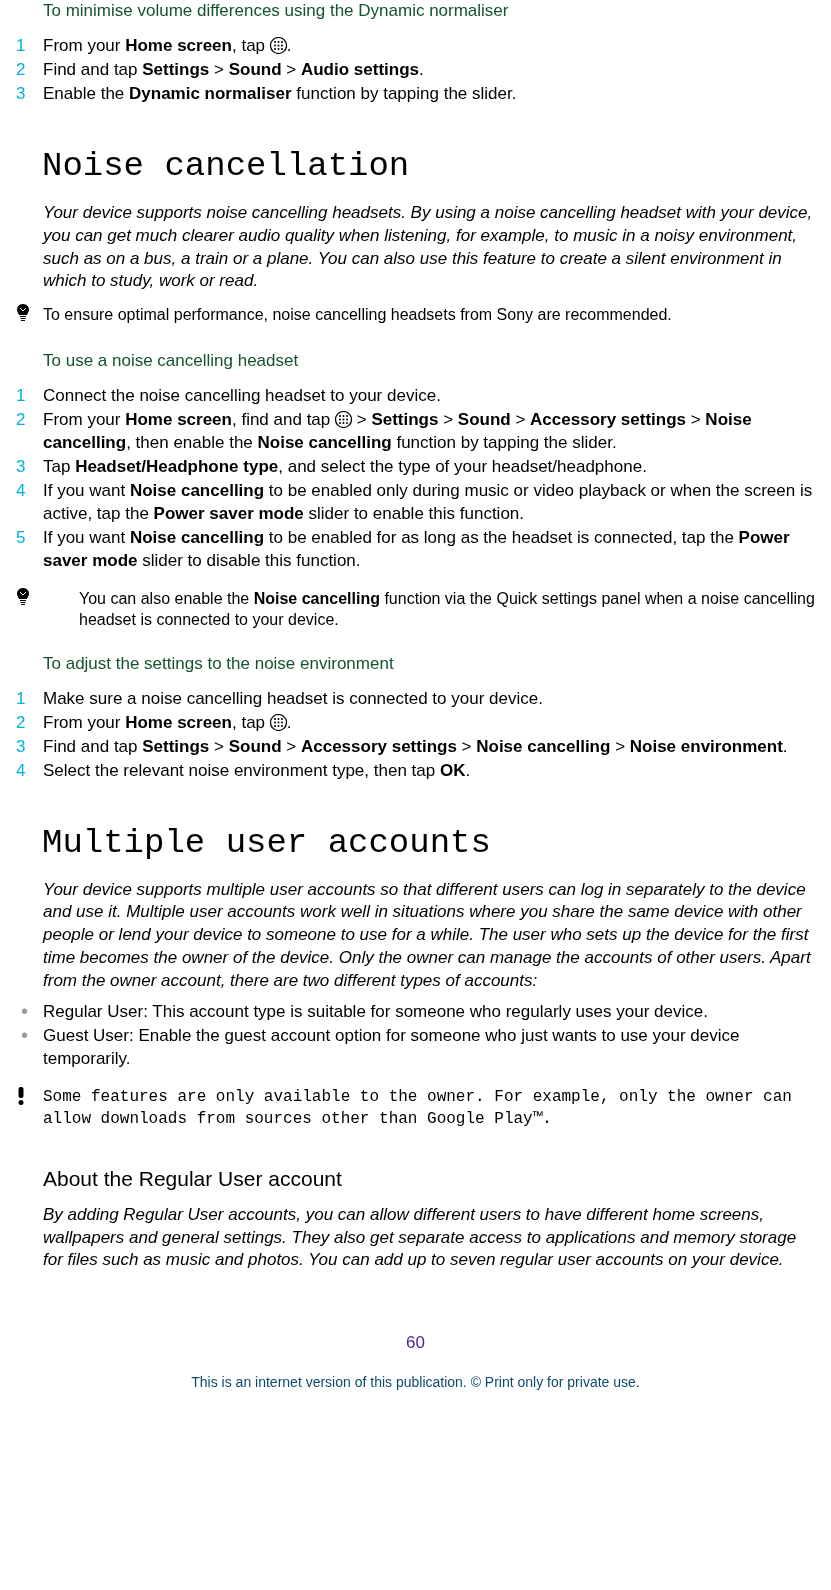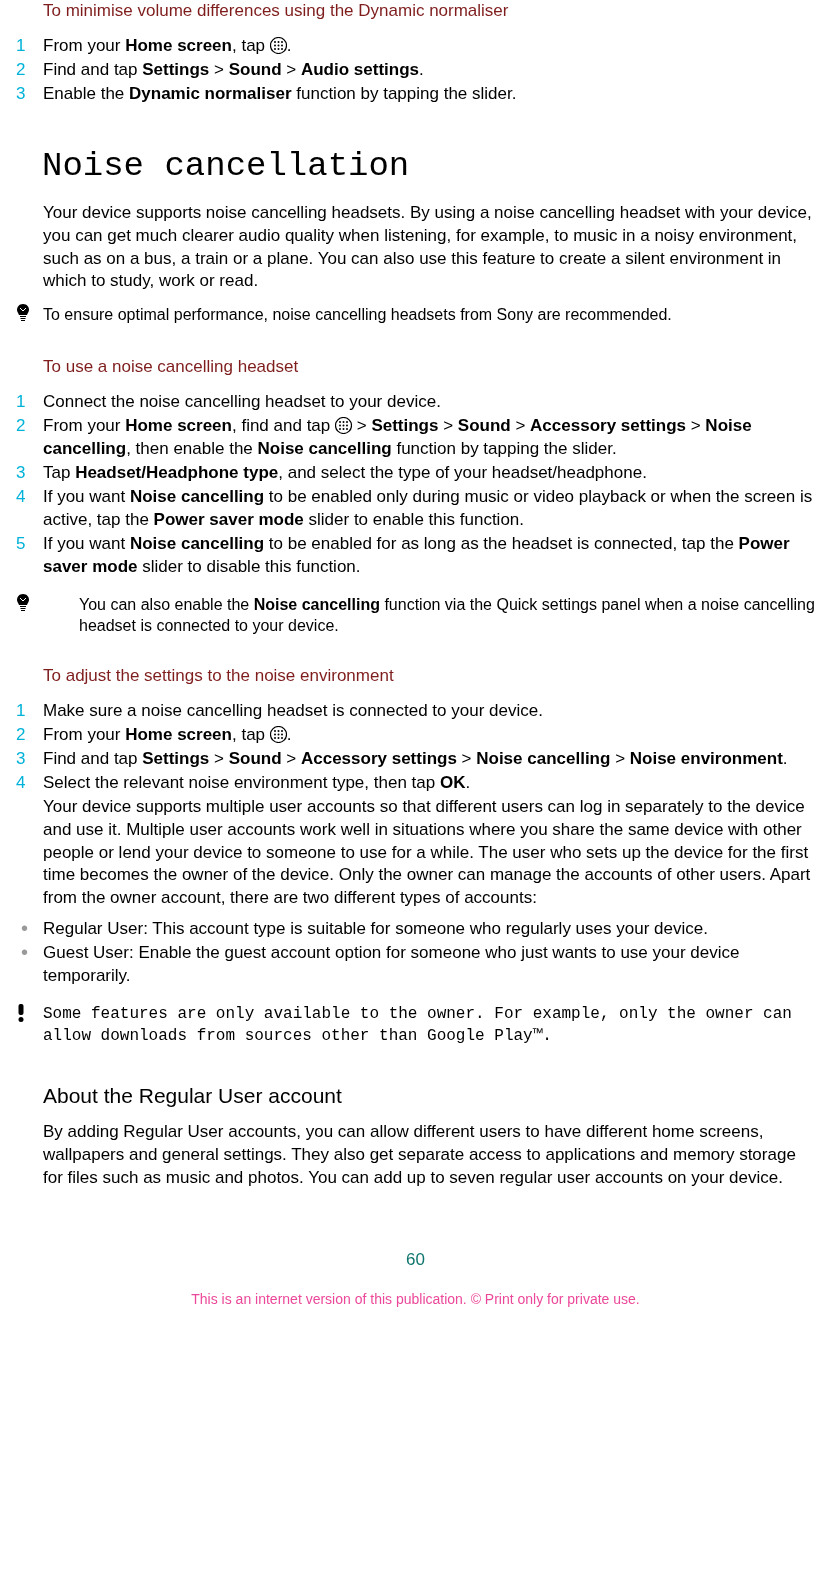--- a/index.html
+++ b/index.html
@@ -9,38 +9,39 @@
     color: #000;
     margin: 0;
     padding: 0;
     width: 831px;
   }
   .page {
     padding: 0 8px 0 8px;
     box-sizing: border-box;
   }
   .section-title {
-    color: #7f1d1d;
+    color: #14532d;
     font-size: 17px;
     margin: 0 0 12px 35px;
     font-weight: normal;
   }
   .heading2 {
     font-size: 34px;
     font-weight: normal;
     margin: 38px 0 12px 34px;
     font-family: Liberation Mono, monospace;
   }
   .heading3 {
     font-size: 21px;
     font-weight: normal;
     margin: 35px 0 10px 35px;
   }
   .para {
     margin: 0 5px 8px 35px;
+    font-style: italic;
   }
   .ol {
     list-style: none;
     padding: 0;
     margin: 0 5px 0 0;
   }
   .ol .li {
     display: flex;
     margin-bottom: 1px;
   }
@@ -94,32 +95,32 @@
     flex-shrink: 0;
     color: #999;
     font-size: 20px;
     line-height: 20px;
     text-align: left;
     padding-left: 13px;
     box-sizing: border-box;
   }
   .page-num {
     text-align: center;
-    color: #0f766e;
+    color: #4c1d95;
     font-size: 17px;
     margin-top: 60px;
   }
   .footer {
     text-align: center;
-    color: #ec4899;
+    color: #0c4a6e;
     font-size: 14px;
     margin-top: 18px;
     margin-bottom: 4px;
   }
-  .space-top-lg { margin-top: 28px;}
+  .space-top-lg { margin-top: 22px;}
 </style>
 </head>
 <body>
 
 <div class="page">
 
   <div class="section-title">To minimise volume differences using the Dynamic normaliser</div>
   <div class="ol">
     <div class="li">
       <div class="num">1</div>
@@ -231,20 +232,21 @@
     <div class="li">
       <div class="num">3</div>
       <div class="txt"><span>Find and tap </span><b>Settings</b><span> &gt; </span><b>Sound</b><span> &gt; </span><b>Accessory settings</b><span> &gt; </span><b>Noise cancelling</b><span> &gt; </span><b>Noise environment</b><span>.</span></div>
     </div>
     <div class="li">
       <div class="num">4</div>
       <div class="txt"><span>Select the relevant noise environment type, then tap </span><b>OK</b><span>.</span></div>
     </div>
   </div>
 
+  <div class="heading2">Multiple user accounts</div>
   <div class="para">Your device supports multiple user accounts so that different users can log in separately to the device and use it. Multiple user accounts work well in situations where you share the same device with other people or lend your device to someone to use for a while. The user who sets up the device for the first time becomes the owner of the device. Only the owner can manage the accounts of other users. Apart from the owner account, there are two different types of accounts:</div>
   <div class="ul">
     <div class="li">
       <div class="dot">•</div>
       <div class="txt">Regular User: This account type is suitable for someone who regularly uses your device.</div>
     </div>
     <div class="li">
       <div class="dot">•</div>
       <div class="txt">Guest User: Enable the guest account option for someone who just wants to use your device temporarily.</div>
     </div>

